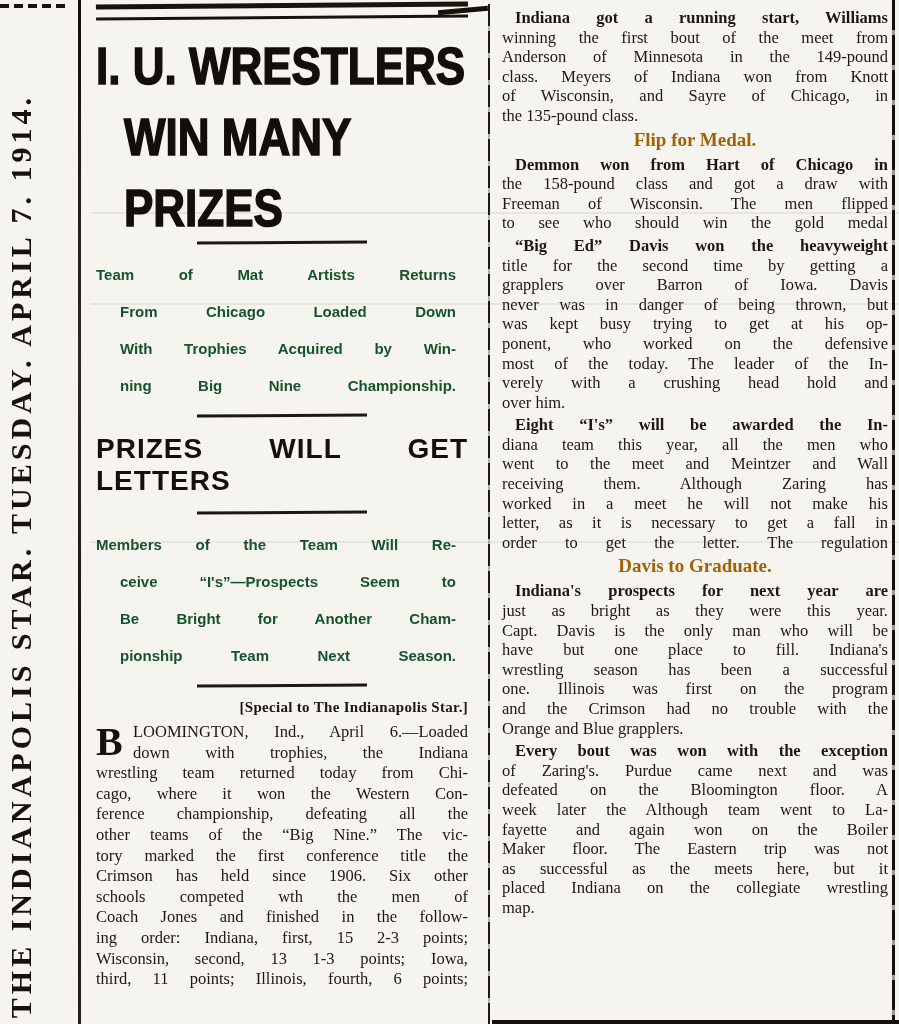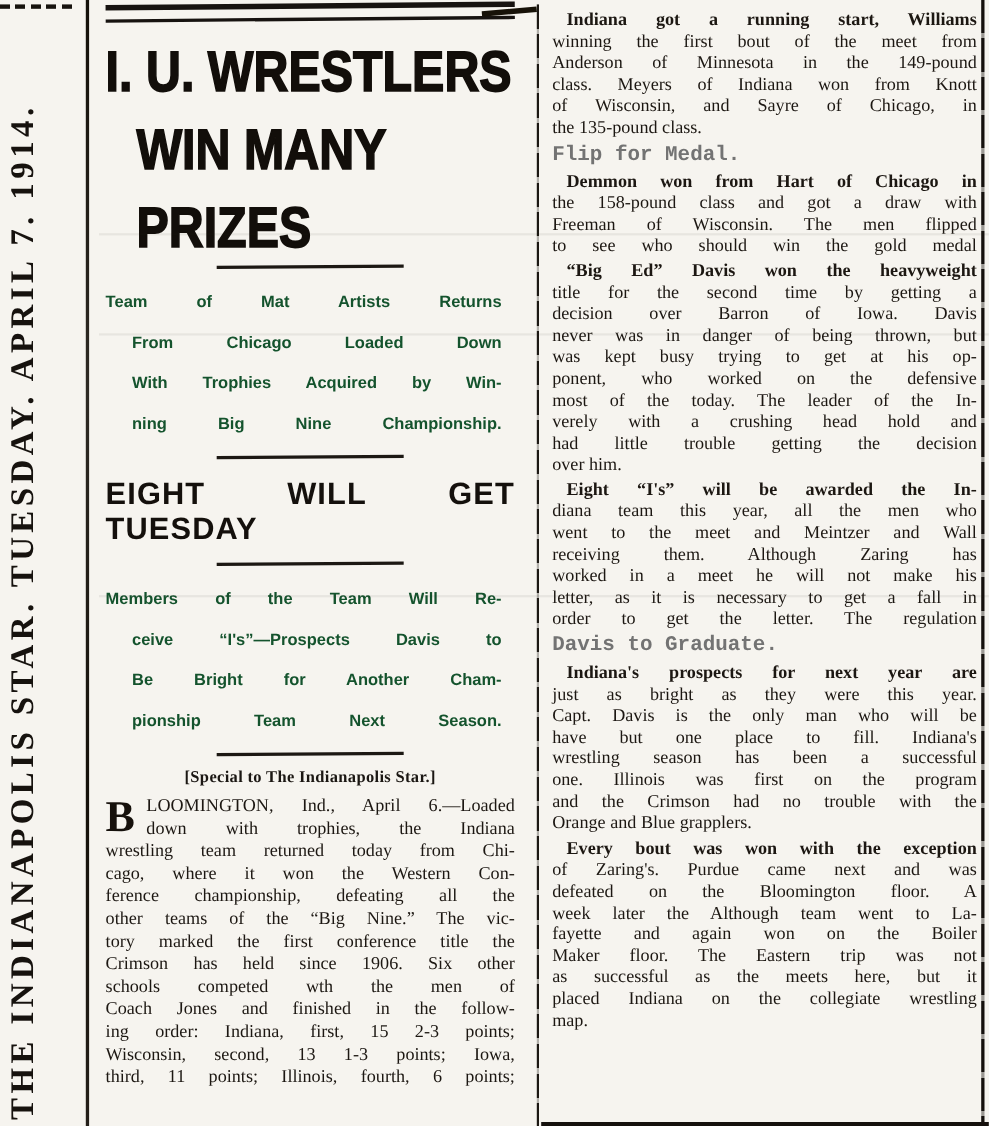--- a/index.html
+++ b/index.html
@@ -80,21 +80,21 @@
   .deck .line { text-align:justify; text-align-last:justify; text-justify:inter-word; }
   .deck .line:not(:first-child) { padding-left:24px; }
 
   .banner {
     font-family:"Liberation Sans", sans-serif; font-weight:bold;
     font-size:28px; color:#14100c; letter-spacing:1px;
     text-align:justify; text-align-last:justify; margin:16px 0 14px;
   }
 
   .credit {
-    font-size:15px; font-weight:bold; text-align:center;
+    font-size:15px; font-weight:bold; text-align:right;
     margin:12px 0 6px; letter-spacing:.3px;
   }
 
   
   .body { font-size:16.5px; color:#1c1712; }
   .col-left  .body { line-height:20.6px; }
   .col-right .body { line-height:19.6px; }
   .body .line { text-align:justify; text-align-last:justify; text-justify:inter-word; }
   .body .line.last { text-align-last:left; }
   .indent-first .line:first-child { padding-left:13px;font-weight:bold; }
@@ -102,22 +102,22 @@
 
   .lead { position:relative; }
   .dropcap {
     position:absolute; left:0; top:0;
     font-family:"Liberation Serif", serif; font-weight:bold;
     font-size:40px; line-height:40px; color:#16110c;
   }
   .lead .l0, .lead .l1 { padding-left:37px; }
 
   .subhead {
-    font-family:Liberation Mono, monospace; font-weight:bold;
-    font-size:19px; text-align:left; color:#737373; margin:3px 0 4px;
+    font-family:Liberation Serif, serif; font-weight:bold;
+    font-size:19px; text-align:center; color:#a16207; margin:3px 0 4px;
   }
 
   
   .streak { position:absolute; left:90px; right:0; height:2px; background:rgba(40,36,30,.07); }
 </style>
 </head>
 <body>
 
 <div class="page">
 
@@ -137,27 +137,27 @@
 
     <div class="deck">
         <div class="line l0">Team of Mat Artists Returns</div>
         <div class="line l1">From Chicago Loaded Down</div>
         <div class="line l2">With Trophies Acquired by Win-</div>
         <div class="line l3 last">ning Big Nine Championship.</div>
       </div>
 
     <div class="srule"></div>
 
-    <div class="banner">EIGHT WILL GET TUESDAY</div>
+    <div class="banner">PRIZES WILL GET LETTERS</div>
 
     <div class="srule"></div>
 
     <div class="deck">
         <div class="line l0">Members of the Team Will Re-</div>
-        <div class="line l1">ceive “I's”—Prospects Davis to</div>
+        <div class="line l1">ceive “I's”—Prospects Seem to</div>
         <div class="line l2">Be Bright for Another Cham-</div>
         <div class="line l3 last">pionship Team Next Season.</div>
       </div>
 
     <div class="srule"></div>
 
     <div class="credit">[Special to The Indianapolis Star.]</div>
 
     <div class="body lead">
       <span class="dropcap">B</span>
@@ -192,27 +192,26 @@
       <div class="subhead">Flip for Medal.</div>
       <div class="body para indent-first">
         <div class="line l0">Demmon won from Hart of Chicago in</div>
         <div class="line l1">the 158-pound class and got a draw with</div>
         <div class="line l2">Freeman of Wisconsin. The men flipped</div>
         <div class="line l3">to see who should win the gold medal</div>
       </div>
       <div class="body para indent-first">
         <div class="line l0">“Big Ed” Davis won the heavyweight</div>
         <div class="line l1">title for the second time by getting a</div>
-        <div class="line l2">decision over Barron of Iowa. Davis</div>
+        <div class="line l2">grapplers over Barron of Iowa. Davis</div>
         <div class="line l3">never was in danger of being thrown, but</div>
         <div class="line l4">was kept busy trying to get at his op-</div>
         <div class="line l5">ponent, who worked on the defensive</div>
         <div class="line l6">most of the today. The leader of the In-</div>
         <div class="line l8">verely with a crushing head hold and</div>
-        <div class="line l9">had little trouble getting the decision</div>
         <div class="line l10 last">over him.</div>
       </div>
       <div class="body para indent-first">
         <div class="line l0">Eight “I's” will be awarded the In-</div>
         <div class="line l1">diana team this year, all the men who</div>
         <div class="line l2">went to the meet and Meintzer and Wall</div>
         <div class="line l3">receiving them. Although Zaring has</div>
         <div class="line l4">worked in a meet he will not make his</div>
         <div class="line l5">letter, as it is necessary to get a fall in</div>
         <div class="line l6">order to get the letter. The regulation</div>

